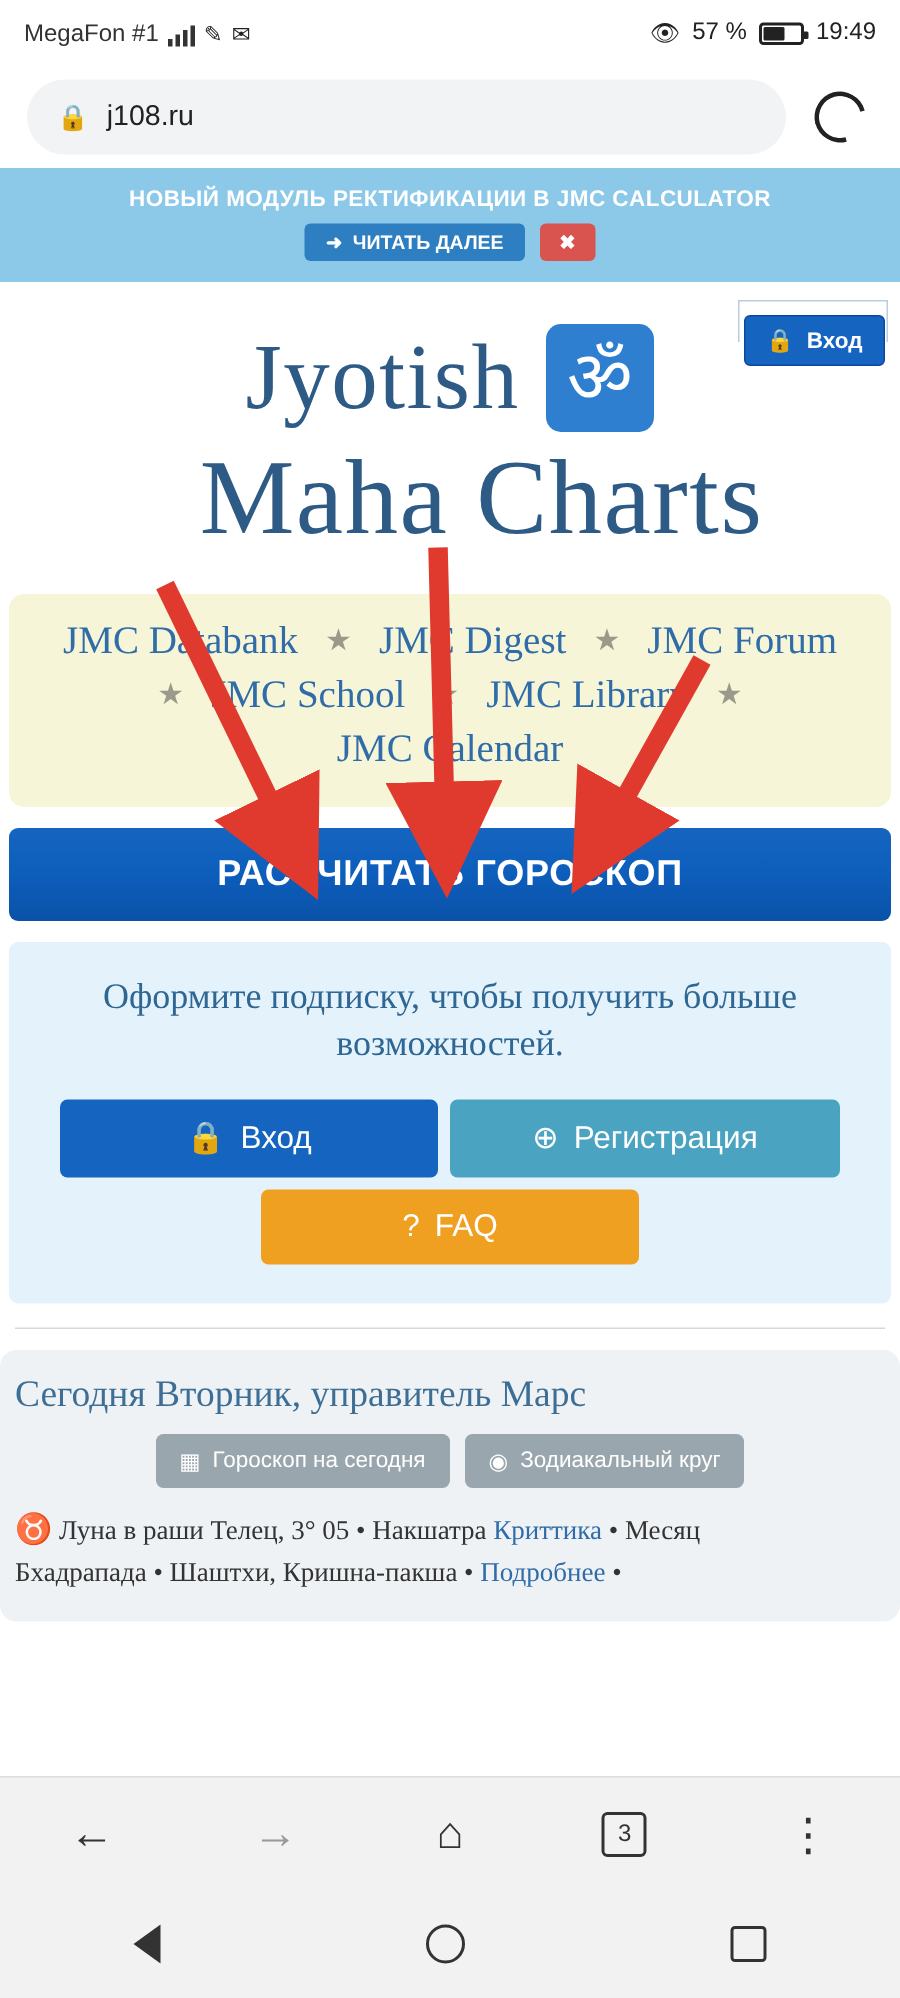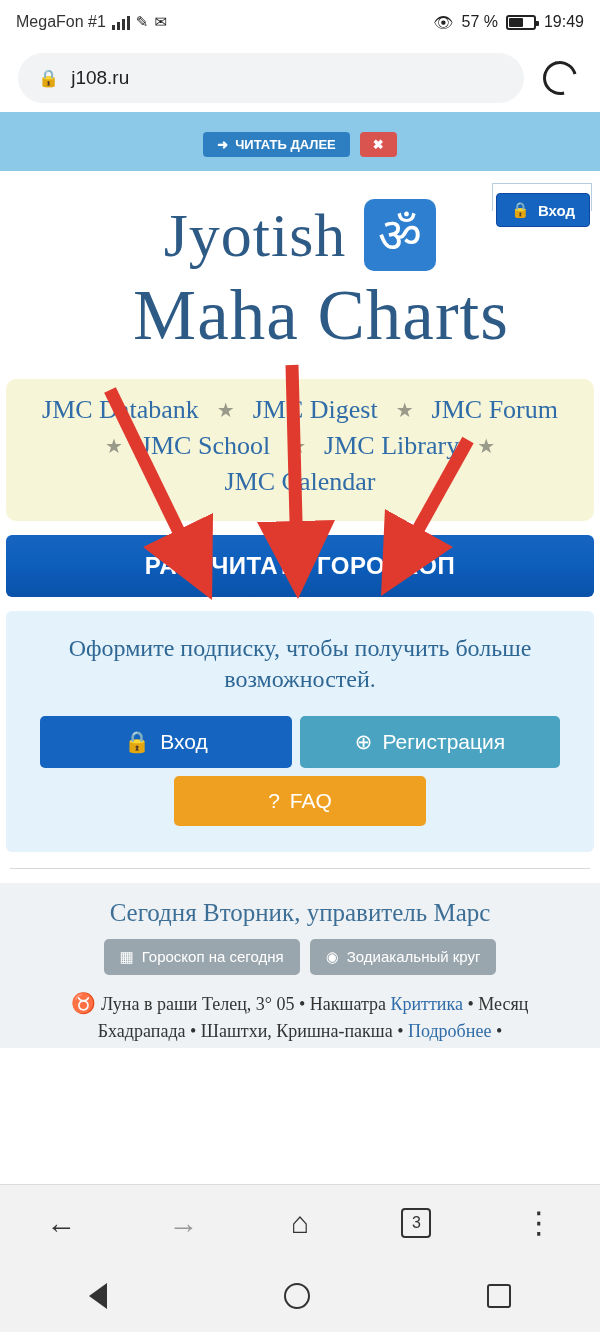--- a/index.html
+++ b/index.html
@@ -9,22 +9,22 @@
     background: #ffffff;
     overflow: hidden;
   }
   body { position: relative; }
 
   
   .statusbar {
     height: 44px;
     background: #ffffff;
     display: flex;
-    align-items: center;
-    padding: 0 16px;
+    align-items: flex-end;
+    padding: 12px 16px;
     font-size: 17px;
     color: #222;
   }
   .sb-left { display: flex; align-items: center; gap: 6px; }
   .sb-carrier { font-size: 16px; color: #333; }
   .sb-bars { display: flex; align-items: flex-end; gap: 2px; height: 16px; }
   .sb-bars i { display: block; width: 3px; background: #333; }
   .sb-bars i:nth-child(1){height:5px}
   .sb-bars i:nth-child(2){height:8px}
   .sb-bars i:nth-child(3){height:11px}
@@ -149,21 +149,21 @@
   }
   .btn-faq{
     margin:8px auto 0; background:#f0a020; color:#fff; border-radius:5px;
     width:252px; height:50px; display:flex; align-items:center; justify-content:center;
     gap:10px; font-size:21px;
   }
 
   
   .divider{ height:1px; background:#d8d8d8; margin:16px 10px 0; }
   .today{
-    background:#eef2f5; margin-top:14px; padding:16px 10px 4px; text-align:center;
+    background:#eef2f5; margin-top:14px; padding:16px 10px 20px; border-radius:11px;
   }
   .today-title{
     font-family:"Liberation Serif", serif; color:#3d6f96; font-size:25px;
   }
   .today-btns{ display:flex; justify-content:center; gap:10px; margin-top:12px; }
   .tbtn{
     background:#9aa6ad; color:#fff; border-radius:5px; padding:9px 16px;
     font-size:15px; display:flex; align-items:center; gap:8px;
   }
   .today-line{
@@ -228,20 +228,21 @@
   <div class="urlbar">
     <span style="font-size:17px">🔒</span>
     <span>j108.ru</span>
   </div>
   <div class="reload-wrap">
     <span class="reload"></span>
   </div>
 </div>
 
 <div class="promo">
+  <div class="promo-title">НОВЫЙ МОДУЛЬ РЕКТИФИКАЦИИ В JMC CALCULATOR</div>
   <div class="promo-row">
     <div class="promo-btn">
       <span>➜</span>
       <span>ЧИТАТЬ ДАЛЕЕ</span>
     </div>
     <div class="promo-close">
       <span>✖</span>
     </div>
   </div>
 </div>

